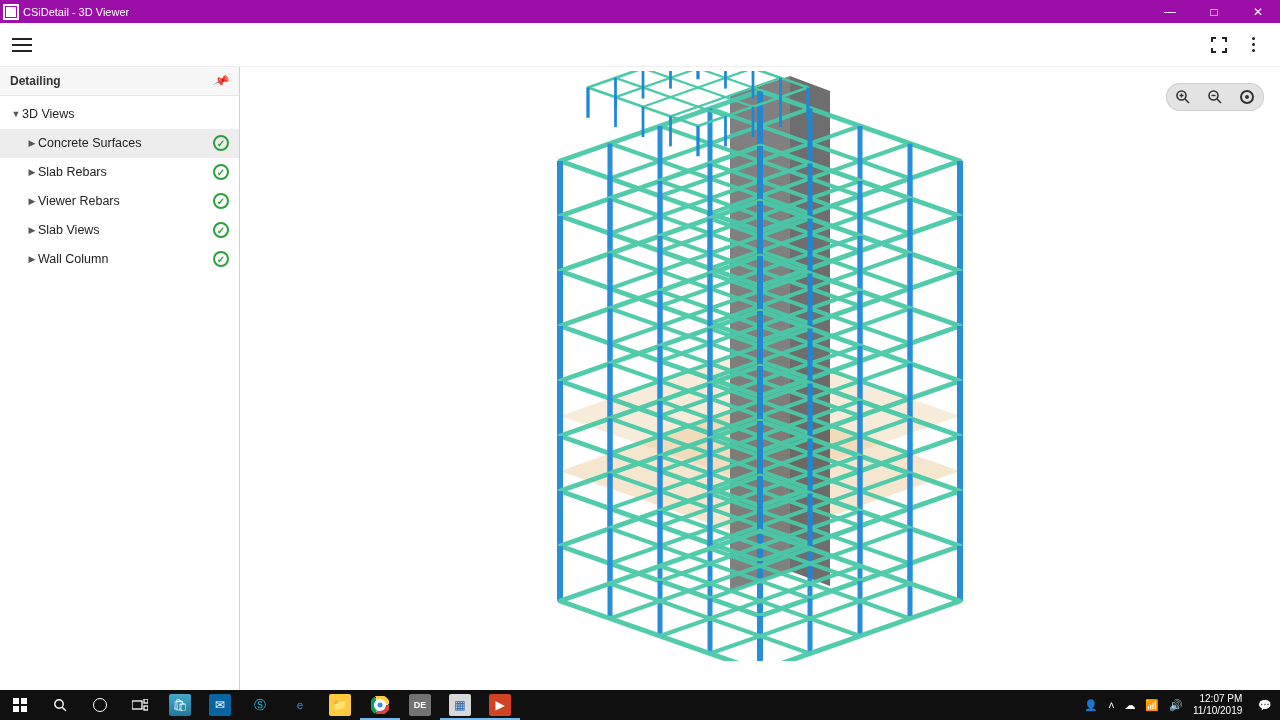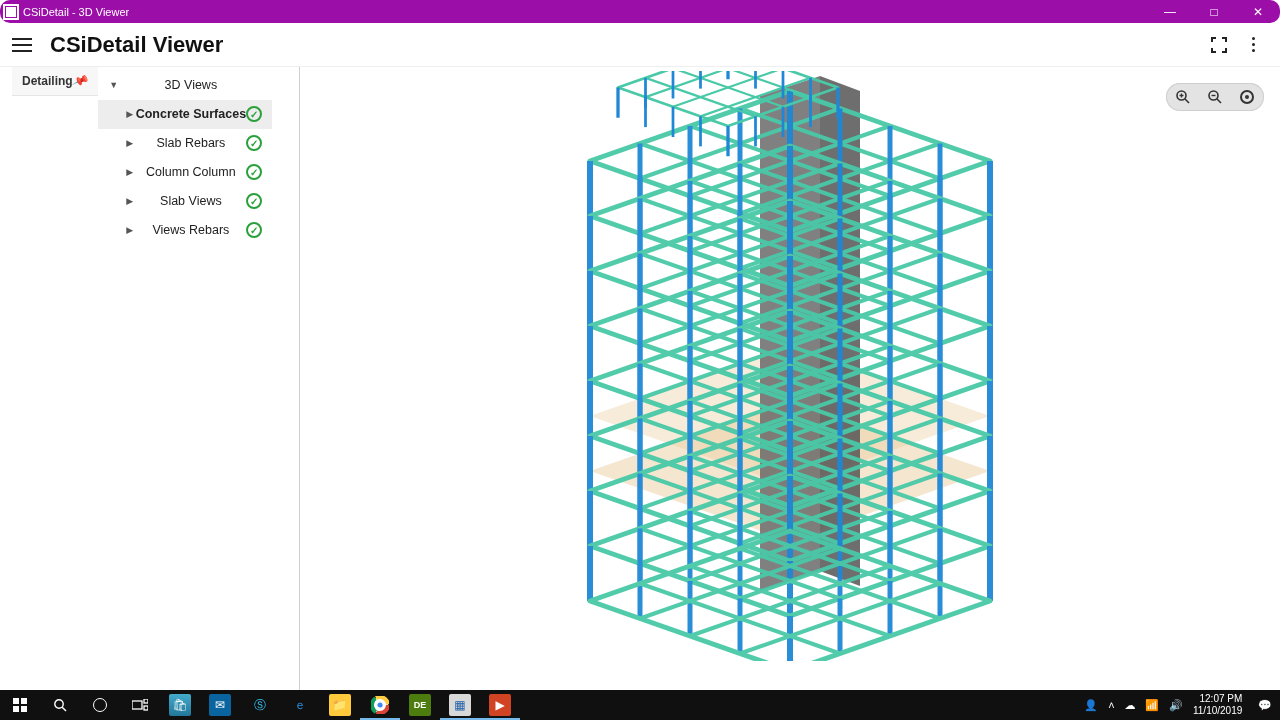--- a/index.html
+++ b/index.html
@@ -1,19 +1,19 @@
 <!DOCTYPE html>
 <html><head>
 <meta charset="utf-8">
 <style>
 * { margin: 0; padding: 0; box-sizing: border-box; font-family: "Segoe UI", Arial, sans-serif; }
 html, body { width: 1280px; height: 720px; overflow: hidden; background: #fff; }
 
 
-.titlebar { height: 23px; background: #9b0fa8; display: flex; align-items: center; color: #fff; font-size: 11px; border-radius: 10px; }
+.titlebar { height: 23px; background: #9b0fa8; display: flex; align-items: center; color: #fff; font-size: 11px; }
 .titlebar .icon { width: 16px; height: 16px; margin: 0 4px 0 3px; background: #fff; display:inline-block; position:relative; }
 .titlebar .icon::after{content:"";position:absolute;inset:2px;border:1px solid #9b0fa8;}
 .titlebar .spacer { flex: 1; }
 .titlebar .wbtn { width: 44px; height: 23px; display:flex; align-items:center; justify-content:center; font-size:12px; }
 
 
 .appheader { height: 44px; display:flex; align-items:center; padding: 0 10px 0 12px; border-bottom:1px solid #eee;}
 .hamb { width:24px; display:flex; flex-direction:column; gap:4px; cursor:pointer; margin-right:14px;}
 .hamb span{height:2px; background:#222; width:20px;}
 .apptitle { font-size: 22px; font-weight:700; color:#111; }
@@ -21,29 +21,29 @@
 .hbtn{width:34px;height:34px;display:flex;align-items:center;justify-content:center;color:#222;border-radius:3px;}
 .fullscreen-ic{width:16px;height:16px;border:2px solid #222;position:relative;}
 .fullscreen-ic::before,.fullscreen-ic::after{content:"";position:absolute;background:#fff;}
 .fullscreen-ic::before{left:3px;right:3px;top:-3px;bottom:-3px;}
 .fullscreen-ic::after{top:3px;bottom:3px;left:-3px;right:-3px;}
 .dots{display:flex;flex-direction:column;gap:3px;}
 .dots span{width:3px;height:3px;background:#222;border-radius:50%;}
 
 
 .body{display:flex;height:calc(720px - 23px - 44px - 30px);}
-.sidebar{width:300px;border-right:1.5px solid #d0d0d0;display:flex;flex-direction:row;background:#fff;padding-left:12px;}
+.sidebar{width:240px;border-right:1.5px solid #d0d0d0;display:flex;flex-direction:column;background:#fff;}
 .panel-hdr{height:29px;background:#f7f7f7;border-bottom:1px solid #e5e5e5;display:flex;align-items:center;padding:0 10px;font-size:12px;font-weight:600;color:#333;}
 .panel-hdr .spacer{flex:1;}
 .pin{font-size:12px;color:#444;transform:rotate(20deg);}
 .tree{padding:4px 0;}
 .tree-row{height:29px;display:flex;align-items:center;font-size:12.5px;color:#222;padding-right:10px;border-bottom:1px solid rgba(0,0,0,0);} 
 .tree-row.sel{background:#ededed;}
 .tree-row .caret{width:12px;text-align:center;color:#555;font-size:9px;}
-.tree-row .lbl{flex:1;text-align:center;}
+.tree-row .lbl{flex:1;}
 .lvl0{padding-left:10px;}
 .lvl1{padding-left:26px;}
 .tree-row .chk{width:16px;height:16px;border:2px solid #2aa03a;border-radius:50%;display:flex;align-items:center;justify-content:center;color:#2aa03a;font-size:10px;font-weight:bold;}
 
 .viewer{flex:1;position:relative;background:#fff;}
 .zoomtools{position:absolute;top:16px;right:16px;height:28px;background:#e3e3e3;border-radius:14px;display:flex;align-items:center;padding:0 8px;gap:14px;box-shadow:inset 0 0 0 1px #cfcfcf;}
 .zbtn{color:#333;display:flex;align-items:center;justify-content:center;width:18px;height:18px;}
 .target{width:14px;height:14px;border:2px solid #333;border-radius:50%;position:relative;}
 .target::after{content:"";position:absolute;inset:3px;background:#333;border-radius:50%;}
 svg.model{position:absolute;left:50%;top:48%;transform:translate(-50%,-50%);}
@@ -71,21 +71,20 @@
   <div class="wbtn">□</div>
   <div class="wbtn close">✕</div>
 </div>
 
 <div class="appheader">
   <div class="hamb">
       <span></span>
       <span></span>
       <span></span>
     </div>
-  <div class="apptitle">CSiDetail Viewer</div>
   <div class="spacer"></div>
   <div class="hbtn">
       <span class="fullscreen-ic"></span>
     </div>
   <div class="hbtn">
       <span class="dots">
         <span></span>
         <span></span>
         <span></span>
       </span>
@@ -100,41 +99,41 @@
       <span class="spacer"></span>
       <span class="pin">📌</span>
     </div>
     <div class="tree">
       <div class="tree-row lvl0">
         <span class="caret">▼</span>
         <span class="lbl">3D Views</span>
       </div>
       <div class="tree-row lvl1 sel">
         <span class="caret">▶</span>
-        <span class="lbl" style="font-weight:700">Concrete Surfaces</span>
+        <span class="lbl" style="font-weight:400">Concrete Surfaces</span>
         <span class="chk">✓</span>
       </div>
       <div class="tree-row lvl1">
         <span class="caret">▶</span>
         <span class="lbl">Slab Rebars</span>
         <span class="chk">✓</span>
       </div>
       <div class="tree-row lvl1">
         <span class="caret">▶</span>
-        <span class="lbl">Column Column</span>
+        <span class="lbl">Viewer Rebars</span>
         <span class="chk">✓</span>
       </div>
       <div class="tree-row lvl1">
         <span class="caret">▶</span>
         <span class="lbl">Slab Views</span>
         <span class="chk">✓</span>
       </div>
       <div class="tree-row lvl1">
         <span class="caret">▶</span>
-        <span class="lbl">Views Rebars</span>
+        <span class="lbl">Wall Column</span>
         <span class="chk">✓</span>
       </div>
     </div>
   </div>
 
   <div class="viewer">
     <div class="zoomtools">
       <div class="zbtn">
         <svg width="16" height="16">
             <circle cx="6.5" cy="6.5" r="4.5" fill="none" stroke="#333" stroke-width="1.6"></circle>
@@ -267,21 +266,21 @@
         <svg width="18" height="18">
           <circle cx="9" cy="9" r="8" fill="#fff"></circle>
           <circle cx="9" cy="9" r="8" fill="none" stroke="#db4437" stroke-width="4" stroke-dasharray="16 40"></circle>
           <circle cx="9" cy="9" r="8" fill="none" stroke="#0f9d58" stroke-width="4" stroke-dasharray="16 40" transform="rotate(120 9 9)"></circle>
           <circle cx="9" cy="9" r="8" fill="none" stroke="#ffcd40" stroke-width="4" stroke-dasharray="16 40" transform="rotate(240 9 9)"></circle>
           <circle cx="9" cy="9" r="3.2" fill="#4285f4" stroke="#fff" stroke-width="1.2"></circle>
         </svg>
       </span>
     </div>
   <div class="tb">
-      <span class="appicon" style="background:#4d7c0f;font-size:9px;font-weight:bold">DE</span>
+      <span class="appicon" style="background:#737373;font-size:9px;font-weight:bold">DE</span>
     </div>
   <div class="tb underline">
       <span class="appicon" style="background:#d8d8d8;color:#1f5fa8">▦</span>
     </div>
   <div class="tb underline">
       <span class="appicon" style="background:#d04424">▶</span>
     </div>
   <div class="spacer"></div>
   <div class="tray">
     <span>👤</span>

